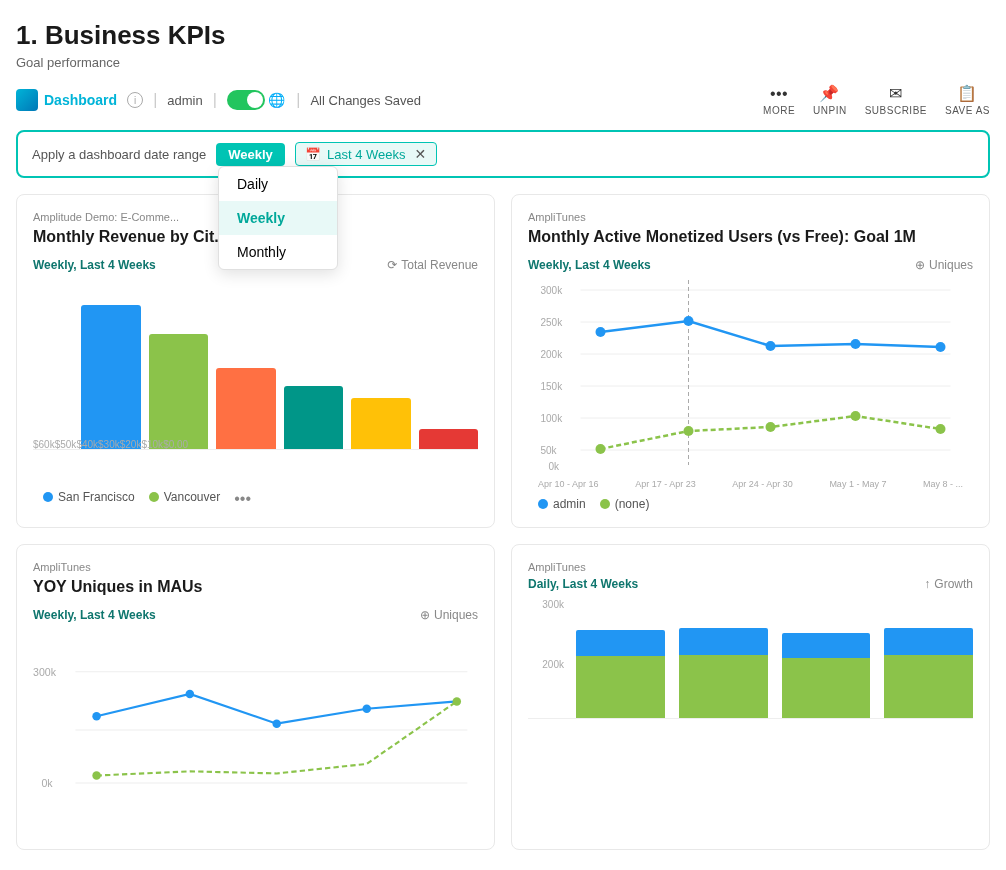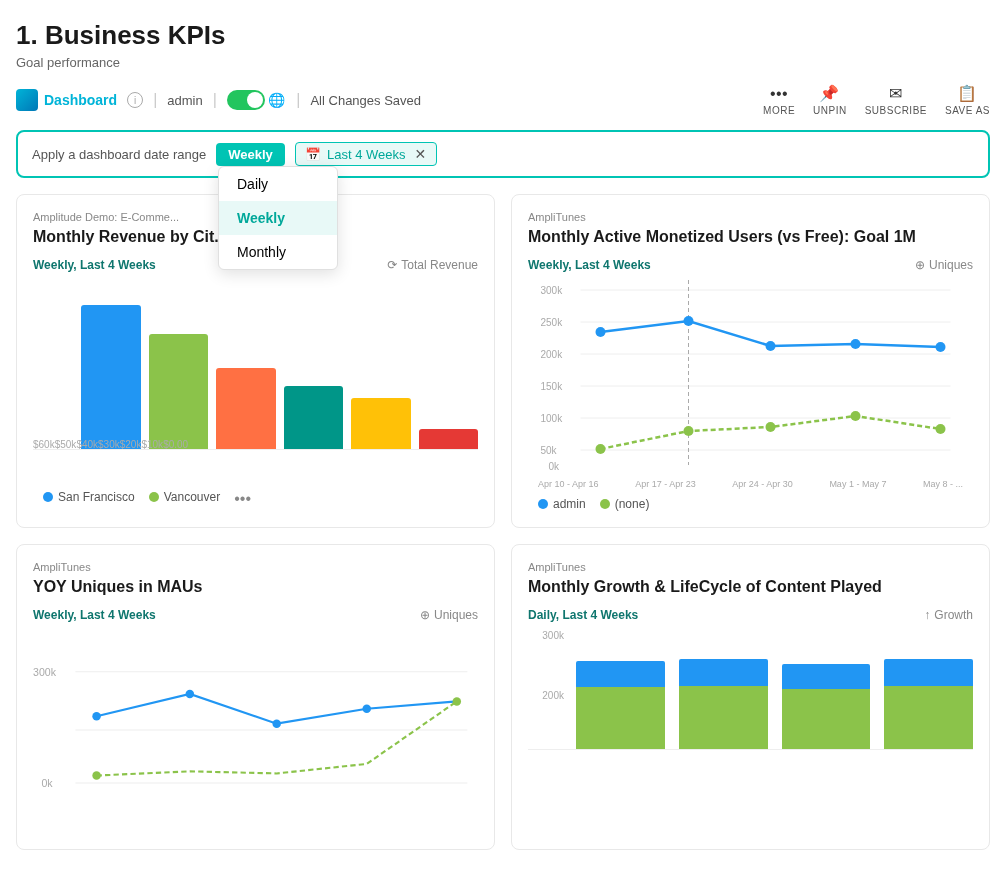--- a/index.html
+++ b/index.html
@@ -261,21 +261,20 @@
 
           <polyline points="60,108 148,104 230,106 315,97 400,38" fill="none" stroke="#8BC34A" stroke-width="2" stroke-dasharray="5,3"></polyline>
           <circle cx="60" cy="108" r="4" fill="#8BC34A"></circle>
           <circle cx="400" cy="38" r="4" fill="#8BC34A"></circle>
         </svg>
       </div>
     </div>
 
     <div class="chart-card">
       <div class="card-source">AmpliTunes</div>
-      <div class="card-title">Monthly Growth &amp; LifeCycle of Content Played</div>
       <div class="card-meta">
         <span class="card-period">Daily, Last 4 Weeks</span>
         <span class="card-metric">
           <span class="metric-icon">↑</span>
           Growth
         </span>
       </div>
       <div style="position:relative;height:140px;">
         <div style="position:absolute;left:0;top:0;height:120px;display:flex;flex-direction:column;justify-content:space-between;font-size:10px;color:#aaa;width:40px;align-items:flex-end;padding-right:4px;">
           <span>300k</span>

